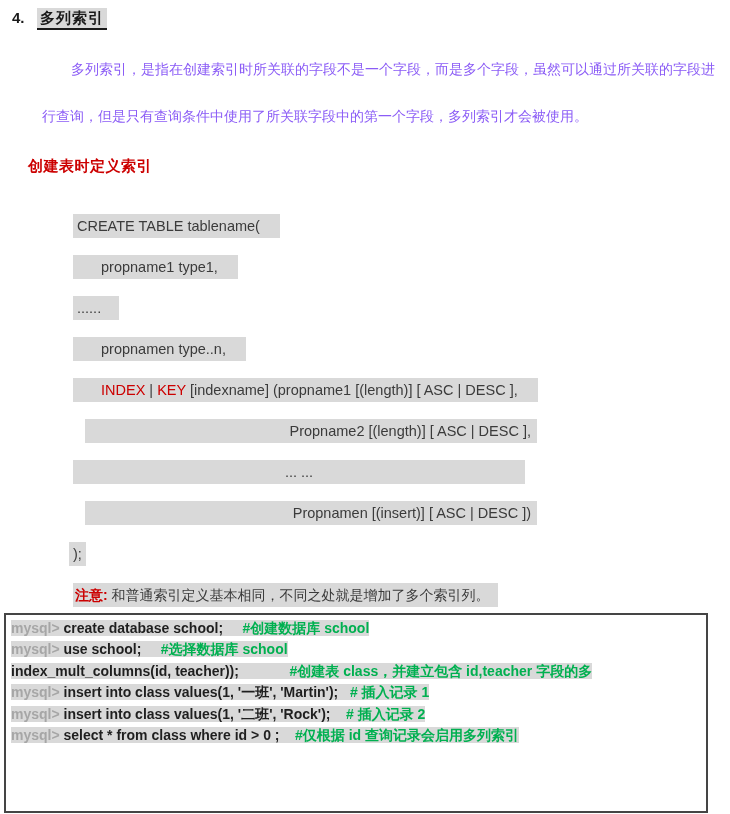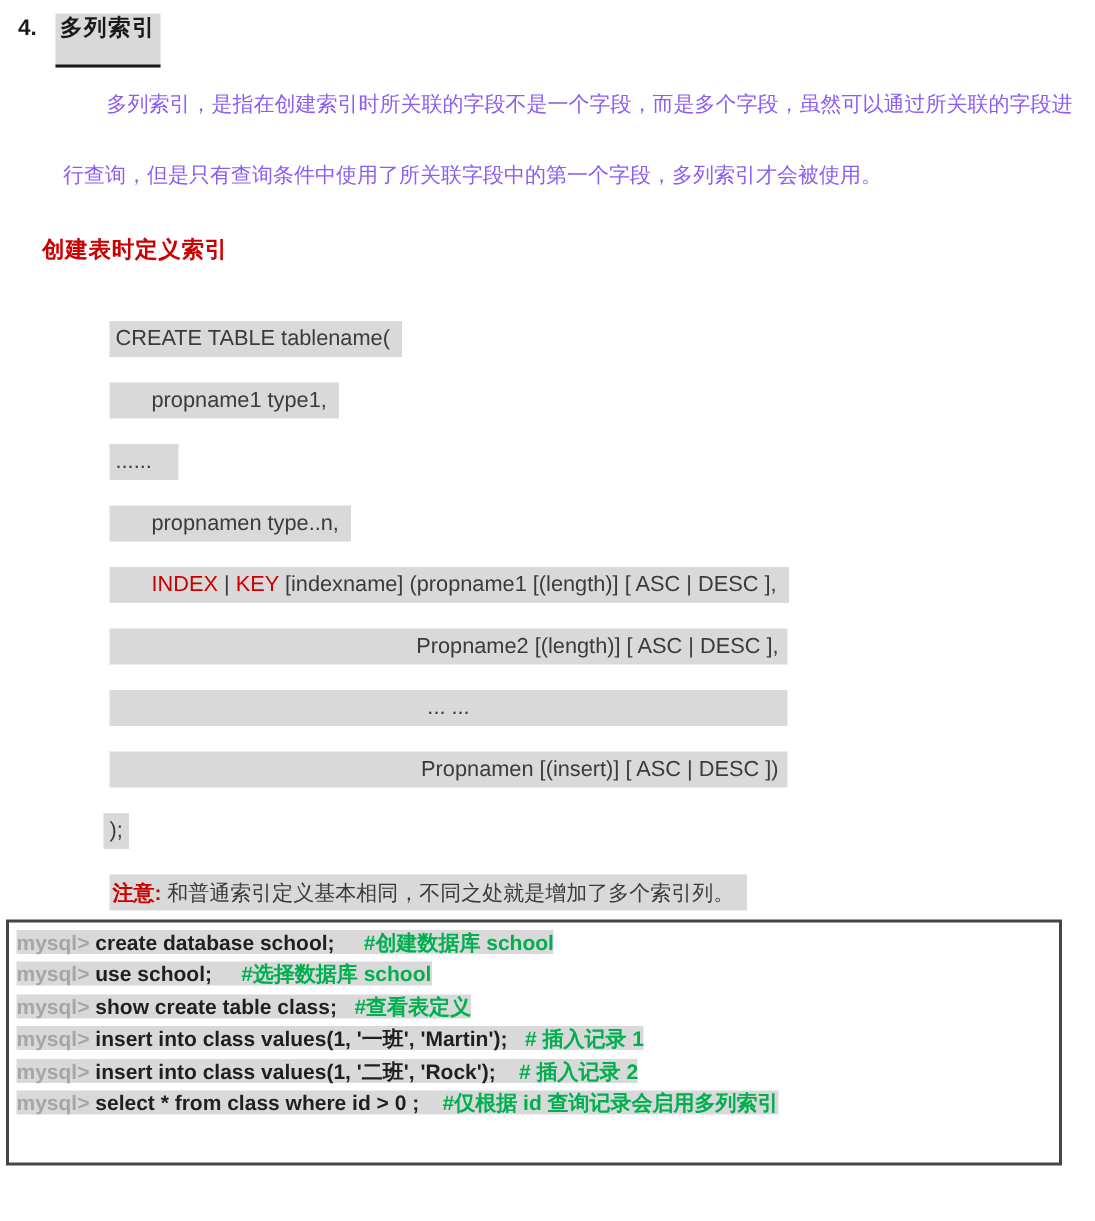--- a/index.html
+++ b/index.html
@@ -9,56 +9,56 @@
     color:#3d3d3d;
   }
   
   .doc-heading{
     padding:9px 0 0 12px;height:25px;
     font-size:15px;font-weight:bold;color:#1a1a1a;
   }
   .doc-heading .num{display:inline-block;width:25px;}
   .doc-heading .term{
     background:#d9d9d9;border-bottom:2px solid #1a1a1a;
-    padding:1px 3px 16px 3px;letter-spacing:1px;
+    padding:1px 3px 2px 3px;letter-spacing:1px;
   }
   
   .intro{
     margin:12px 26px 0 42px;width:680px;
     font-size:14px;line-height:47px;color:#8b5cf6;
     text-indent:29px;
   }
   
   .section-heading{
     margin:17px 0 0 28px;height:20px;
     font-size:15px;font-weight:bold;color:#cc0000;letter-spacing:0.5px;
   }
   
   .sqlblock{
     margin:37px 0 0 73px;width:460px;
     font-size:14.5px;color:#3b3b3b;
   }
   .srow{height:24px;margin-bottom:17px;white-space:pre;line-height:24px;}
   .bar{background:#d9d9d9;display:inline-block;height:24px;line-height:24px;vertical-align:top;}
-  .bar.fit{padding:0 8px 0 4px;}
+  .bar.fit{padding:0 20px 0 4px;}
   .bar.pl{padding-left:28px;}
   .bar.full{width:452px;}
-  .bar.right{text-align:right;padding-right:6px;box-sizing:border-box;}
+  .bar.right{text-align:right;padding-right:6px;box-sizing:border-box;margin-left:12px;}
   .bar.center{text-align:center;}
   .bar.closing{margin-left:-4px;padding:0 4px;}
   .red{color:#cc0000;text-align:right;}
   .bar span{white-space:pre;}
   
   .note-line{margin:5px 0 0 73px;height:24px;font-size:14px;}
   .note-hl{background:#d9d9d9;display:inline-block;height:24px;line-height:24px;padding:0 8px 0 2px;}
   .note-hl .note-label{color:#cc0000;font-weight:bold;white-space:pre-wrap;}
   .note-hl .note-text{color:#3b3b3b;white-space:pre-wrap;}
   
   .terminal{
-    margin:6px 0 0 4px;width:704px;height:164px;
+    margin:6px 0 0 4px;width:704px;height:200px;
     border:2px solid #454545;box-sizing:border-box;
     padding:3px 0 0 5px;overflow:hidden;background:#ffffff;
   }
   .tline{height:21.4px;line-height:21.4px;font-size:14px;font-weight:bold;}
   .tline .hl{background:#d9d9d9;}
   .tline .prompt{color:#a6a6a6;white-space:pre-wrap;}
   .tline .cmd{color:#1f1f1f;white-space:pre-wrap;}
   .tline .comment{color:#00b050;white-space:pre-wrap;}
 </style>
 </head>
@@ -80,17 +80,17 @@
   <div class="srow"><span class="bar full center">... ...</span></div>
   <div class="srow"><span class="bar full right">Propnamen [(insert)] [ ASC | DESC ])</span></div>
   <div class="srow"><span class="bar closing">);</span></div>
 </div>
 
 <div class="note-line"><span class="note-hl"><span class="note-label">注意:</span><span class="note-text"> 和普通索引定义基本相同，不同之处就是增加了多个索引列。</span></span></div>
 
 <div class="terminal">
   <div class="tline"><span class="hl"><span class="prompt">mysql&gt; </span><span class="cmd">create database school;     </span><span class="comment">#创建数据库 school</span></span></div>
   <div class="tline"><span class="hl"><span class="prompt">mysql&gt; </span><span class="cmd">use school;     </span><span class="comment">#选择数据库 school</span></span></div>
-  <div class="tline"><span class="hl"><span class="prompt">mysql&gt; </span><span class="cmd">show create table class;   </span><span class="comment">#查看表定义</span></span></div>
+  <div class="tline"><span class="hl"><span class="prompt"></span><span class="cmd">index_mult_columns(id, teacher));             </span><span class="comment">#创建表 class，并建立包含 id,teacher 字段的多</span></span></div>
   <div class="tline"><span class="hl"><span class="prompt">mysql&gt; </span><span class="cmd">insert into class values(1, '一班', 'Martin');   </span><span class="comment"># 插入记录 1</span></span></div>
   <div class="tline"><span class="hl"><span class="prompt">mysql&gt; </span><span class="cmd">insert into class values(1, '二班', 'Rock');    </span><span class="comment"># 插入记录 2</span></span></div>
   <div class="tline"><span class="hl"><span class="prompt">mysql&gt; </span><span class="cmd">select * from class where id &gt; 0 ;    </span><span class="comment">#仅根据 id 查询记录会启用多列索引</span></span></div>
 </div>
 
 </body></html>

